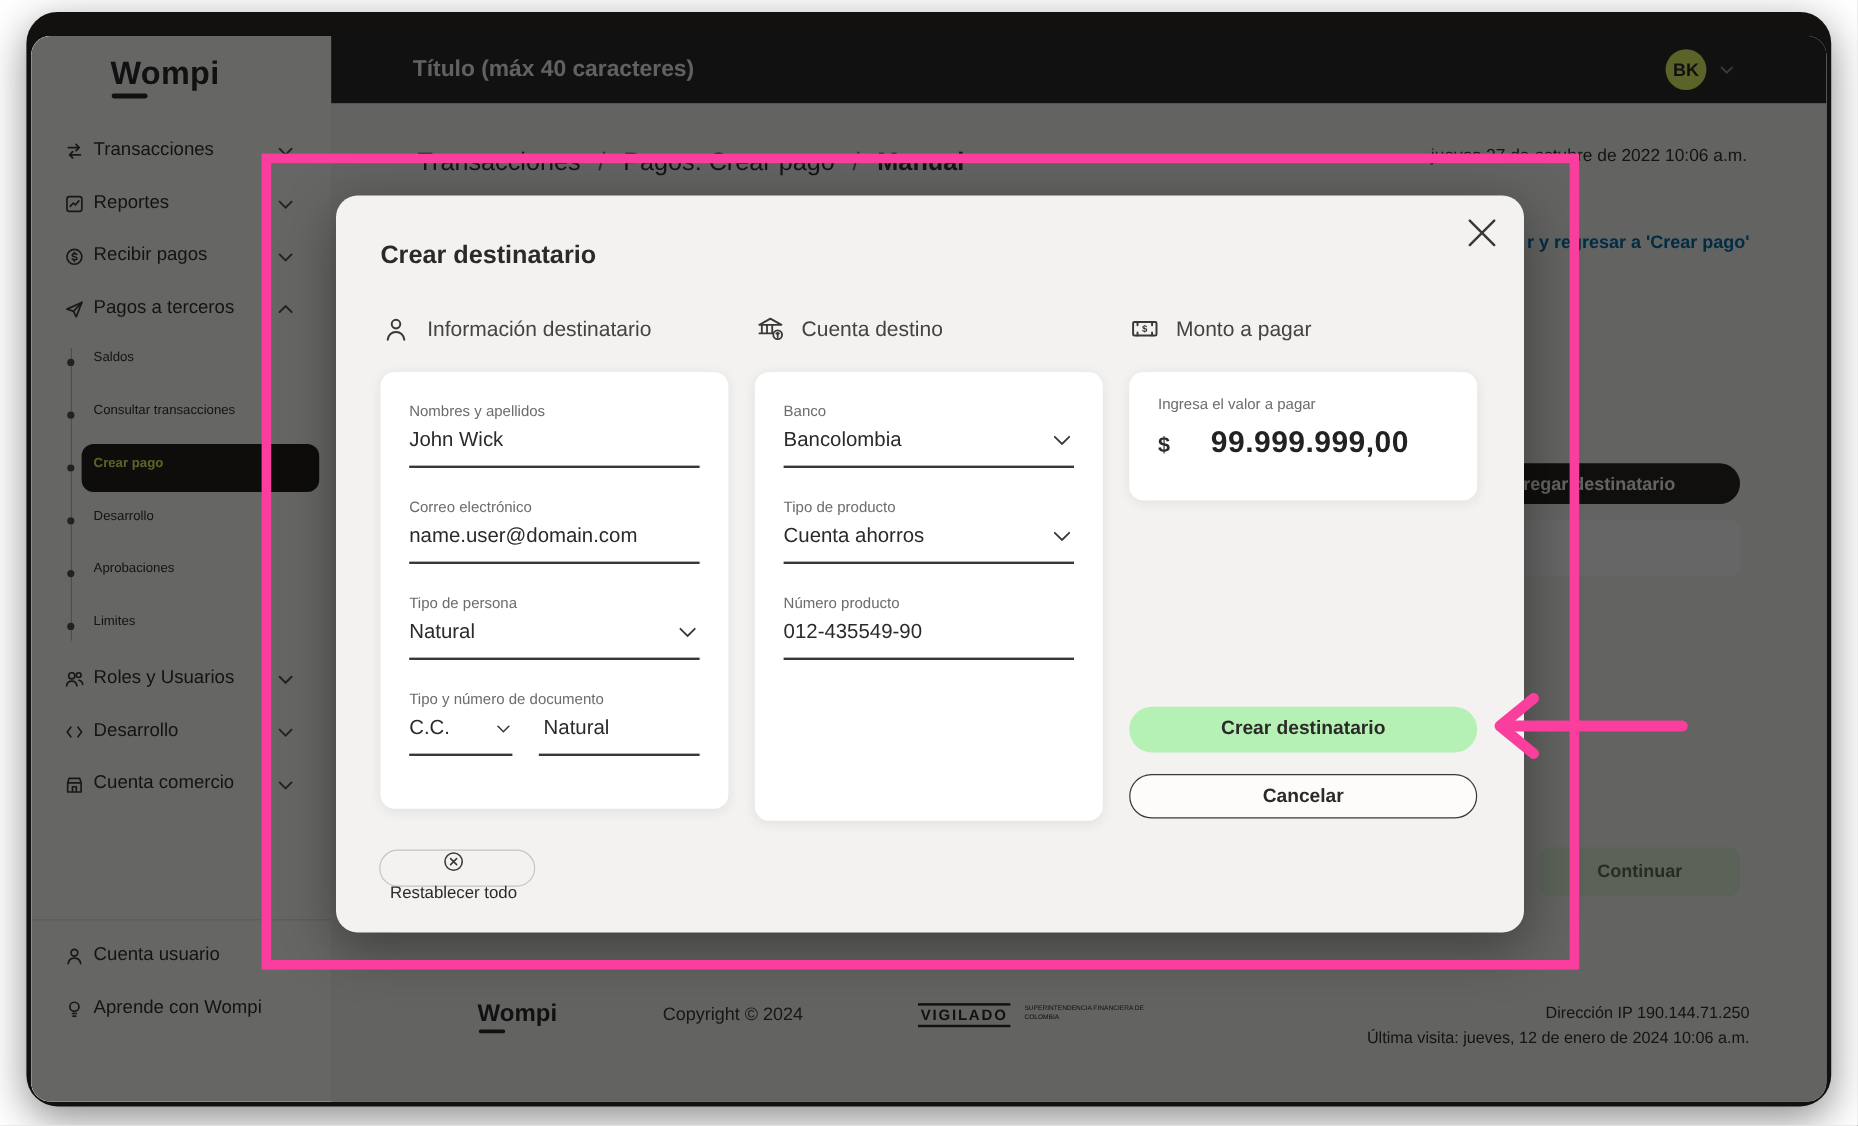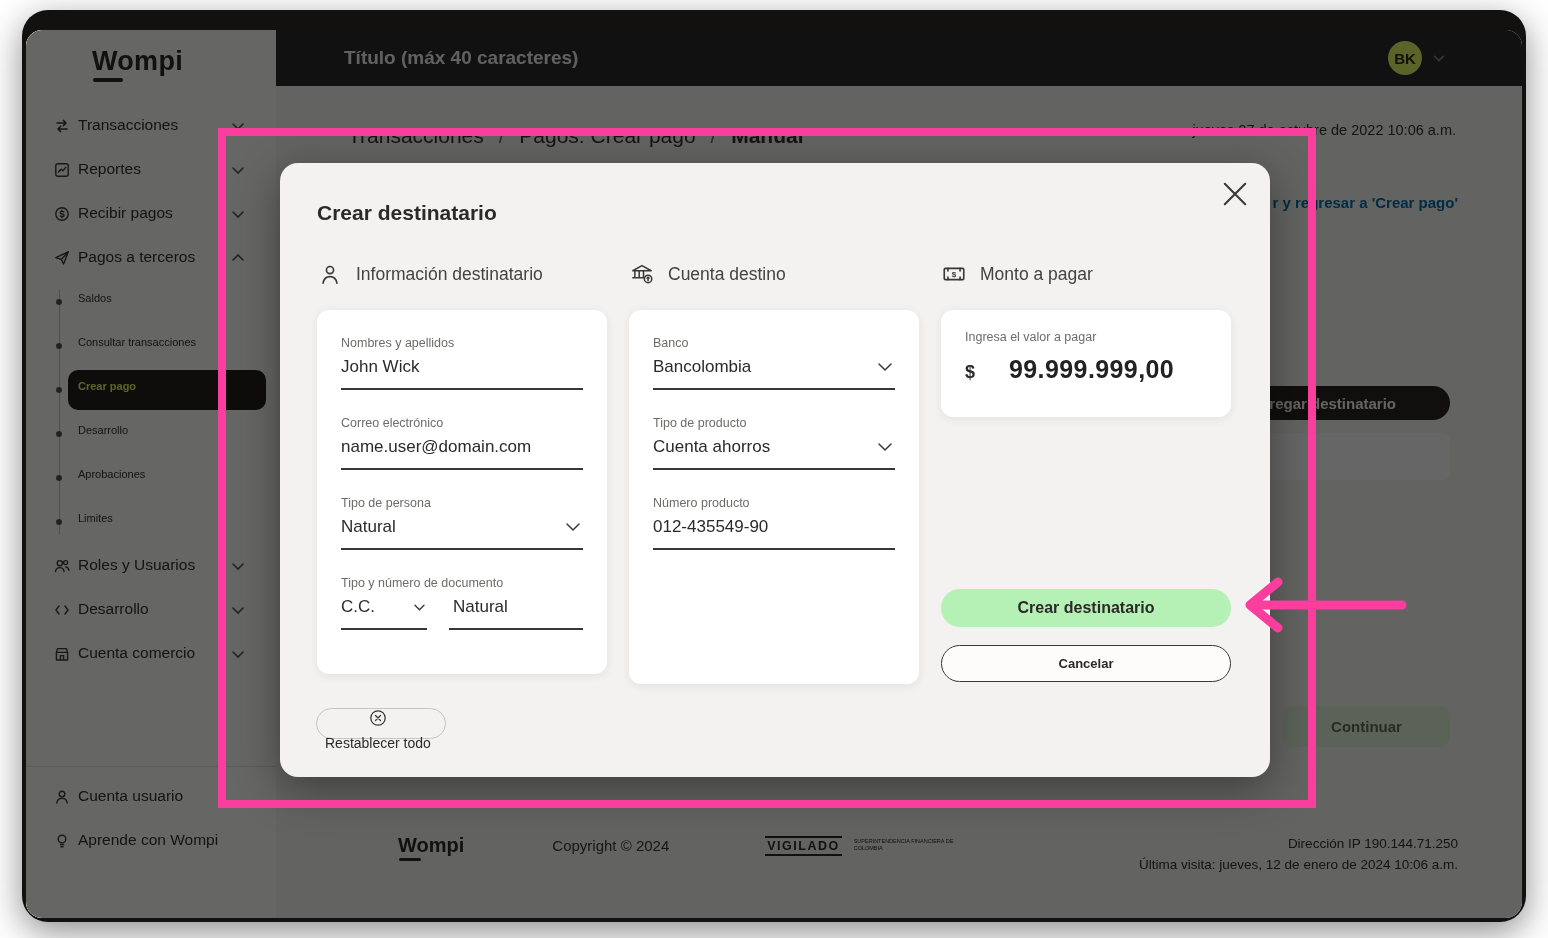--- a/index.html
+++ b/index.html
@@ -87,21 +87,21 @@
   .doc-tipo{width:86px;flex:none;cursor:pointer;}
   .doc-tipo .f-chev{width:15px;height:15px;}
   .doc-num{flex:1;padding-left:4px;}
   .amount-label{font-size:12.5px;color:#6e6b68;}
   .amount-row{display:flex;align-items:baseline;margin-top:11px;}
   .currency{font-size:18px;font-weight:600;color:#2c2a29;}
   .amount{font-size:25px;font-weight:bold;color:#242220;margin-left:34px;letter-spacing:.4px;}
   .btn-primary{position:absolute;left:661px;top:426px;width:290px;height:38px;border-radius:19px;background:#b5f0b4;border:none;
                font-size:16px;font-weight:600;color:#2c2a29;cursor:pointer;font-family:inherit;}
   .btn-secondary{position:absolute;left:661px;top:482px;width:290px;height:37px;border-radius:19px;background:#fdfcfb;
-                 border:1.4px solid #3a3836;font-size:13px;font-weight:600;color:#2c2a29;cursor:pointer;font-family:inherit;}
+                 border:1.4px solid #3a3836;font-size:16px;font-weight:600;color:#2c2a29;cursor:pointer;font-family:inherit;}
   .btn-reset{position:absolute;left:36px;top:545px;height:31px;border-radius:16px;border:1.3px solid #c7c4c1;background:transparent;
              display:inline-flex;align-items:center;gap:8px;padding:0 14px 0 8px;font-size:14px;color:#2c2a29;cursor:pointer;
              font-family:inherit;flex-direction:column;}
   .reset-icon{width:18px;height:18px;color:#3a3836;}
 
   
   .anno-rect{position:absolute;left:218px;top:128px;width:1098px;height:680px;border:8px solid #fa3e9e;z-index:20;pointer-events:none;}
   .anno-arrow{position:absolute;left:1232px;top:574px;z-index:21;pointer-events:none;}
 </style>
 </head>

